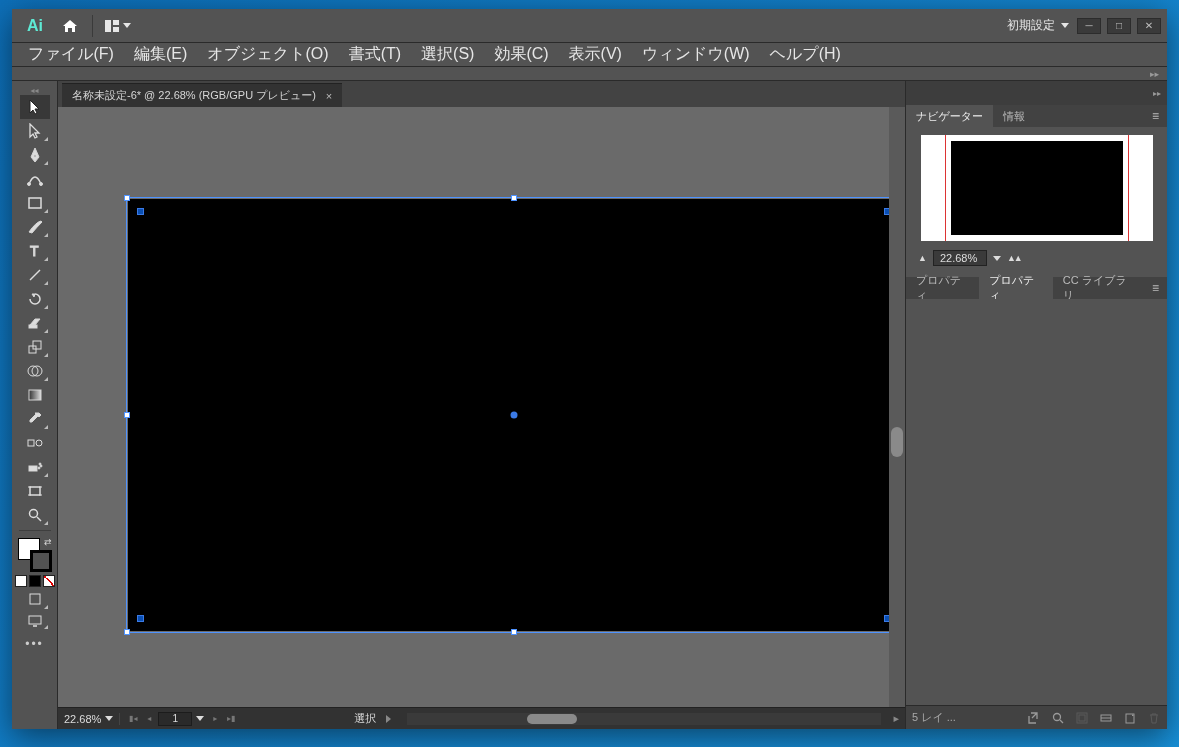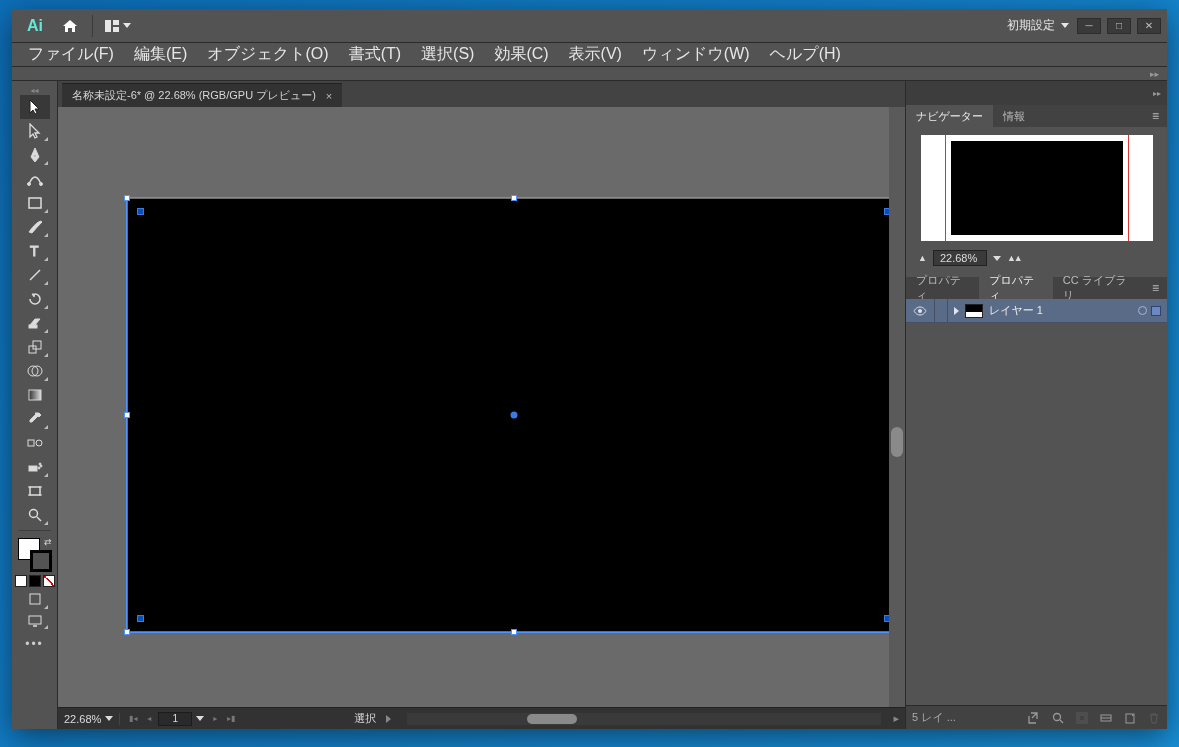--- a/index.html
+++ b/index.html
@@ -375,36 +375,20 @@
       </div>
 
       <div class="panel-tabs">
         <div class="ptab">プロパティ</div>
         <div class="ptab active">プロパティ</div>
         <div class="ptab">CC ライブラリ</div>
         <div class="ptab-flex"></div>
         <div class="pmenu">≡</div>
       </div>
       <div class="layers-body">
-        <div class="layer-row">
-          <div class="eye">
-            <svg width="14" height="10" viewBox="0 0 14 10">
-                <path d="M7 1C3 1 1 5 1 5s2 4 6 4 6-4 6-4-2-4-6-4z" fill="none" stroke="#dfe5ef"></path>
-                <circle cx="7" cy="5" r="2" fill="#dfe5ef"></circle>
-              </svg>
-          </div>
-          <div class="lock-col"></div>
-          <span class="chev-r" style="color:#dfe5ef"></span>
-          <div class="layer-thumb"></div>
-          <span>レイヤー 1</span>
-          <div class="layer-sel">
-            <div class="sel-ring"></div>
-            <div class="sel-square"></div>
-          </div>
-        </div>
         <div style="flex:1;background:#535353"></div>
         <div class="layers-foot">
           <span>5 レイ ...</span>
           <div class="lf-icons">
             <div class="ic">
                 <svg width="12" height="12" viewBox="0 0 12 12">
                   <path d="M3 1h6v6M9 1 4 6" stroke="#9a9a9a" fill="none" stroke-width="1.3"></path>
                   <path d="M1 4v7h7" stroke="#9a9a9a" fill="none" stroke-width="1.3"></path>
                 </svg>
               </div>

